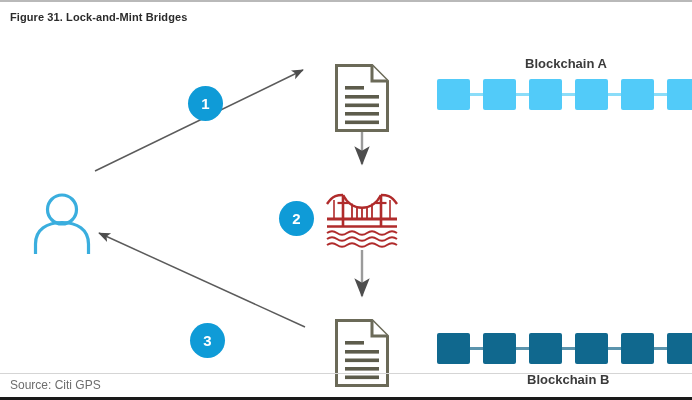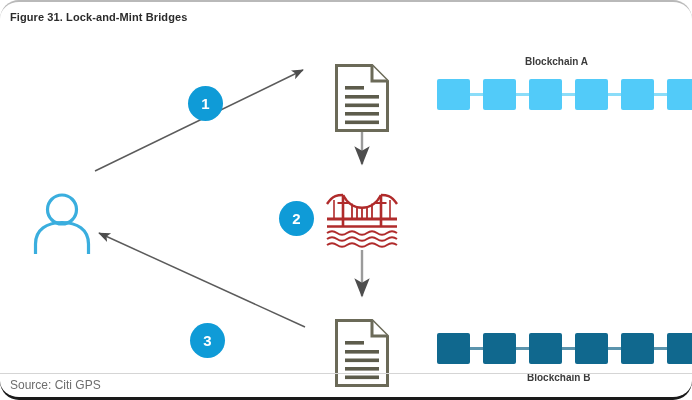--- a/index.html
+++ b/index.html
@@ -8,21 +8,20 @@
     background: #ffffff;
     font-family: "Liberation Sans", sans-serif;
   }
   #figure-root {
     position: relative;
     width: 692px; height: 400px;
     background: #ffffff;
     border-top: 2px solid #b9b9b9;
     border-bottom: 3px solid #1a1a1a;
     overflow: hidden;
-    border-radius: 19px;
   }
   #figure-title {
     position: absolute;
     left: 10px; top: 9px;
     font-size: 11px;
     font-weight: bold;
     color: #2b2b2b;
     letter-spacing: .1px;
     white-space: nowrap;
   }
@@ -83,21 +82,21 @@
   .chain-link {
     width: 13px; height: 3px;
   }
   .chain-a-color { background: #52cbf9; }
   .chain-b-color { background: #10688e; }
   .chain-link.chain-a-color { background: #8bddf9; }
   .chain-link.chain-b-color { background: #5b94ad; }
 
   .chain-label {
     position: absolute;
-    font-size: 10px;
+    font-size: 13px;
     font-weight: bold;
     color: #3b3b3b;
     white-space: nowrap;
   }
   #chain-a-label { left: 525px; top: 32px; }
   #chain-b-label { left: 527px; top: 348px; }
 
   
   .icon-wrap { position: absolute; }
   #actor-icon-wrap   { left: 33px;  top: 168px; width: 58px; height: 62px; }

